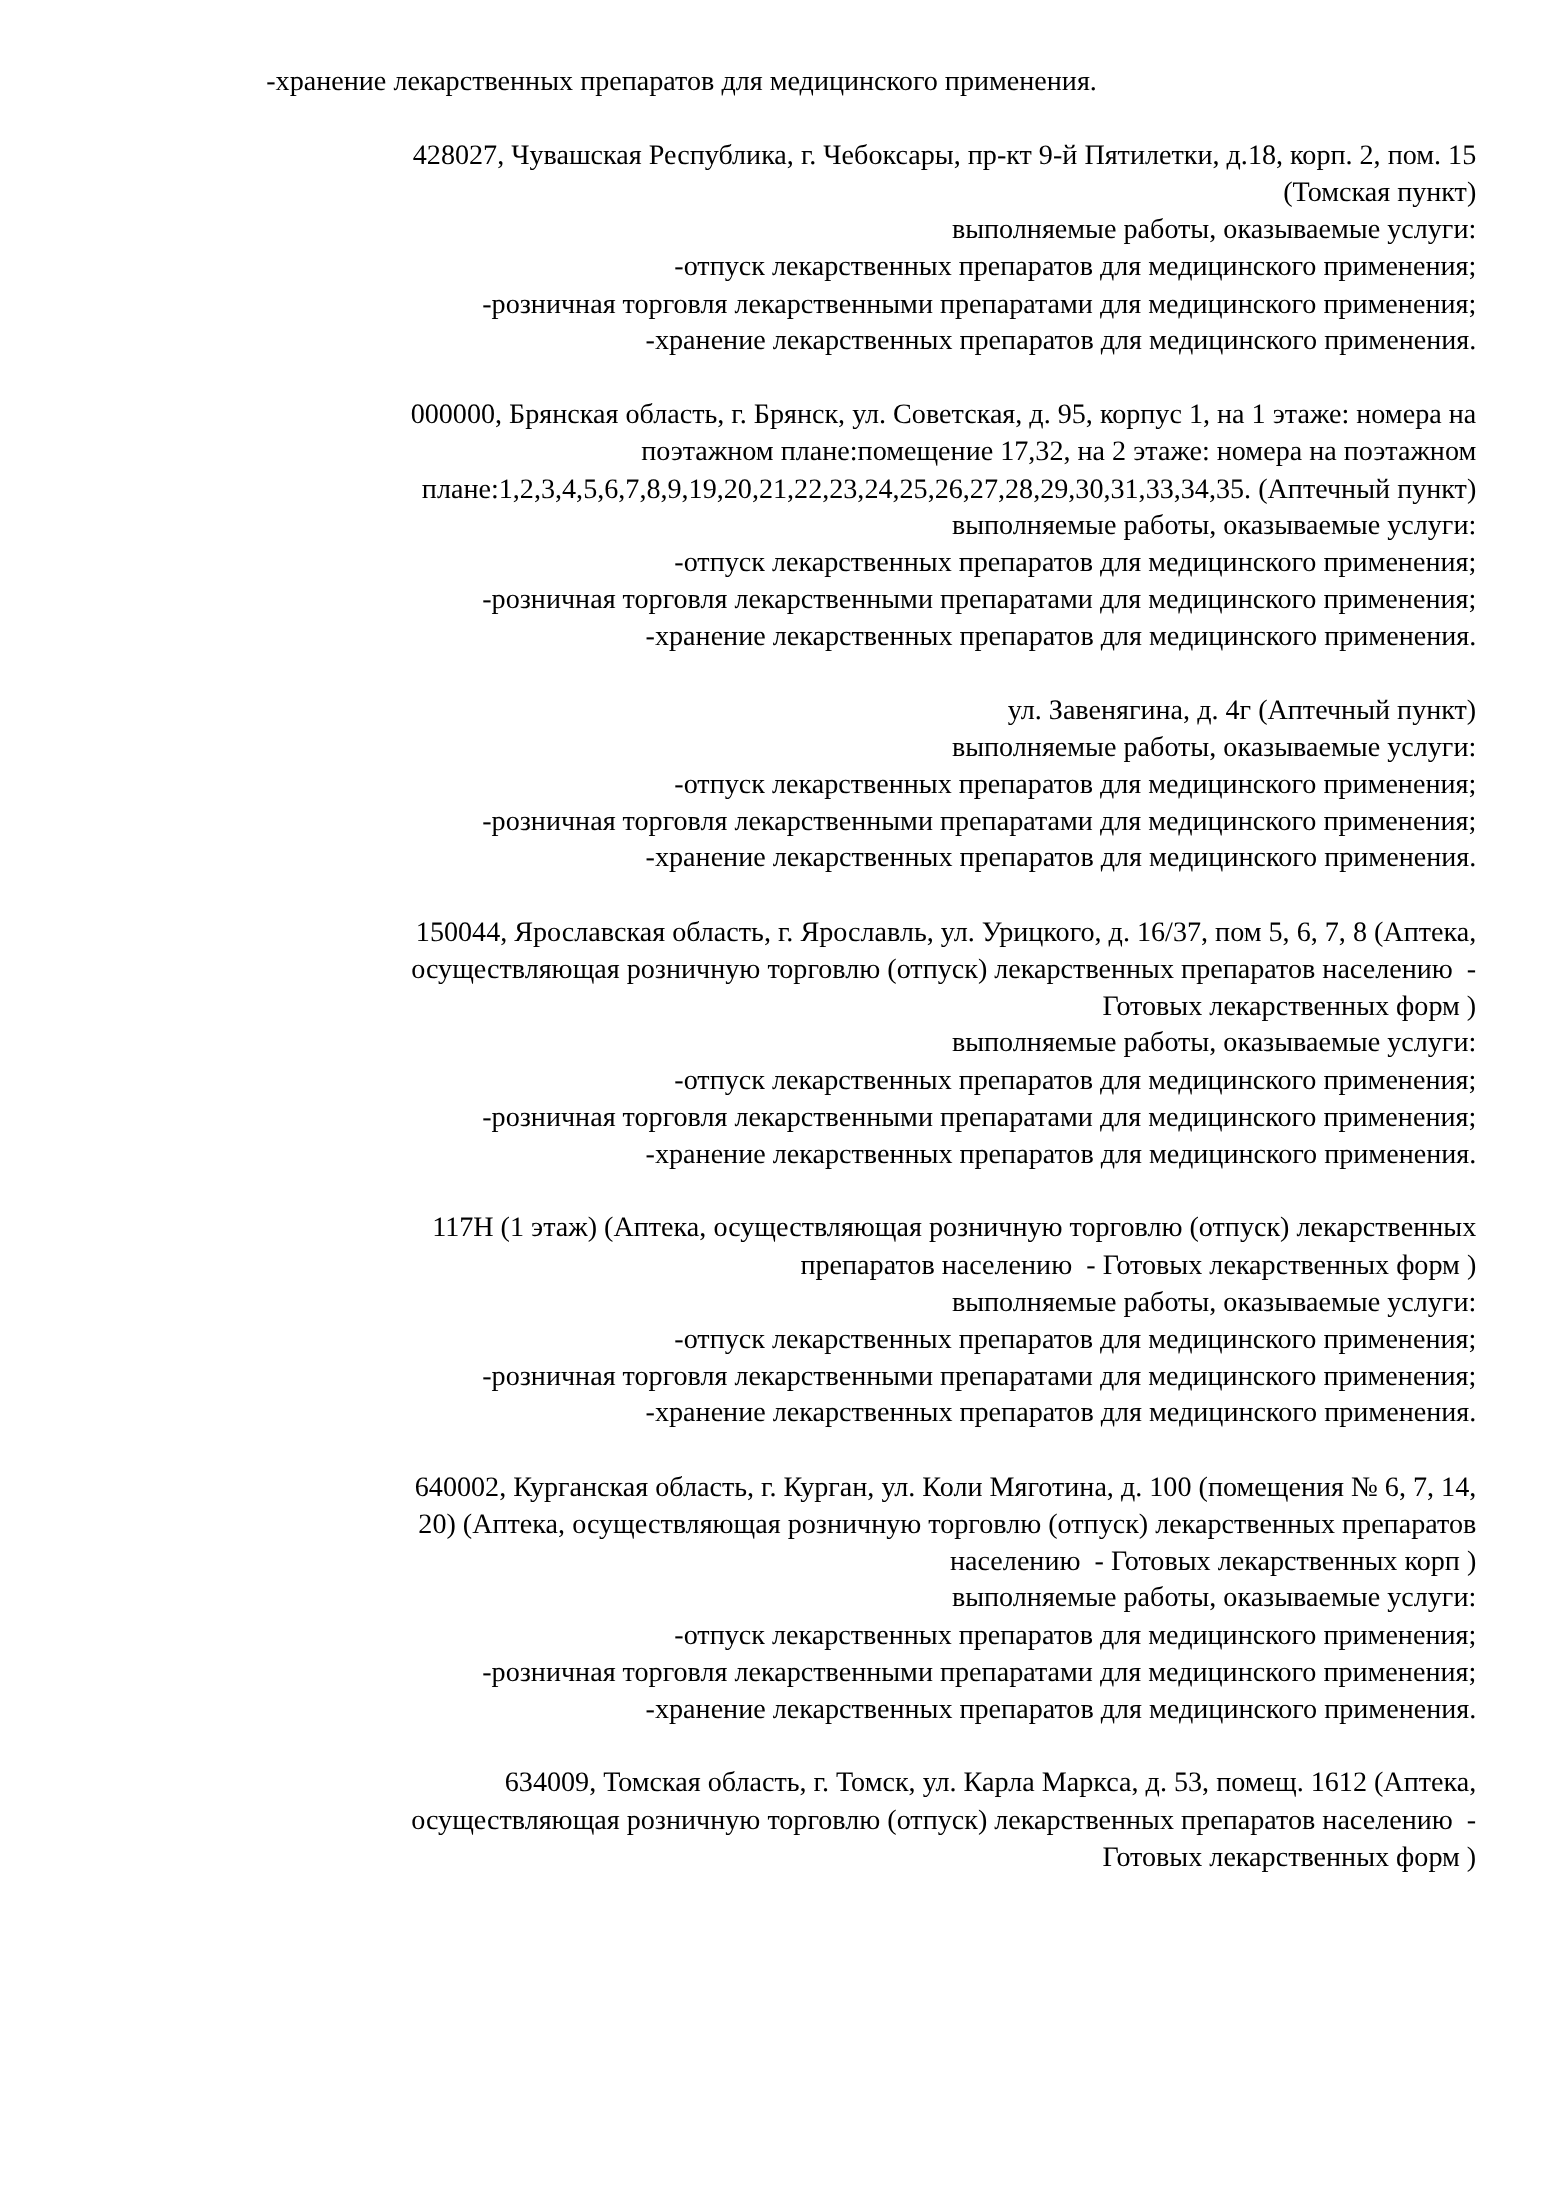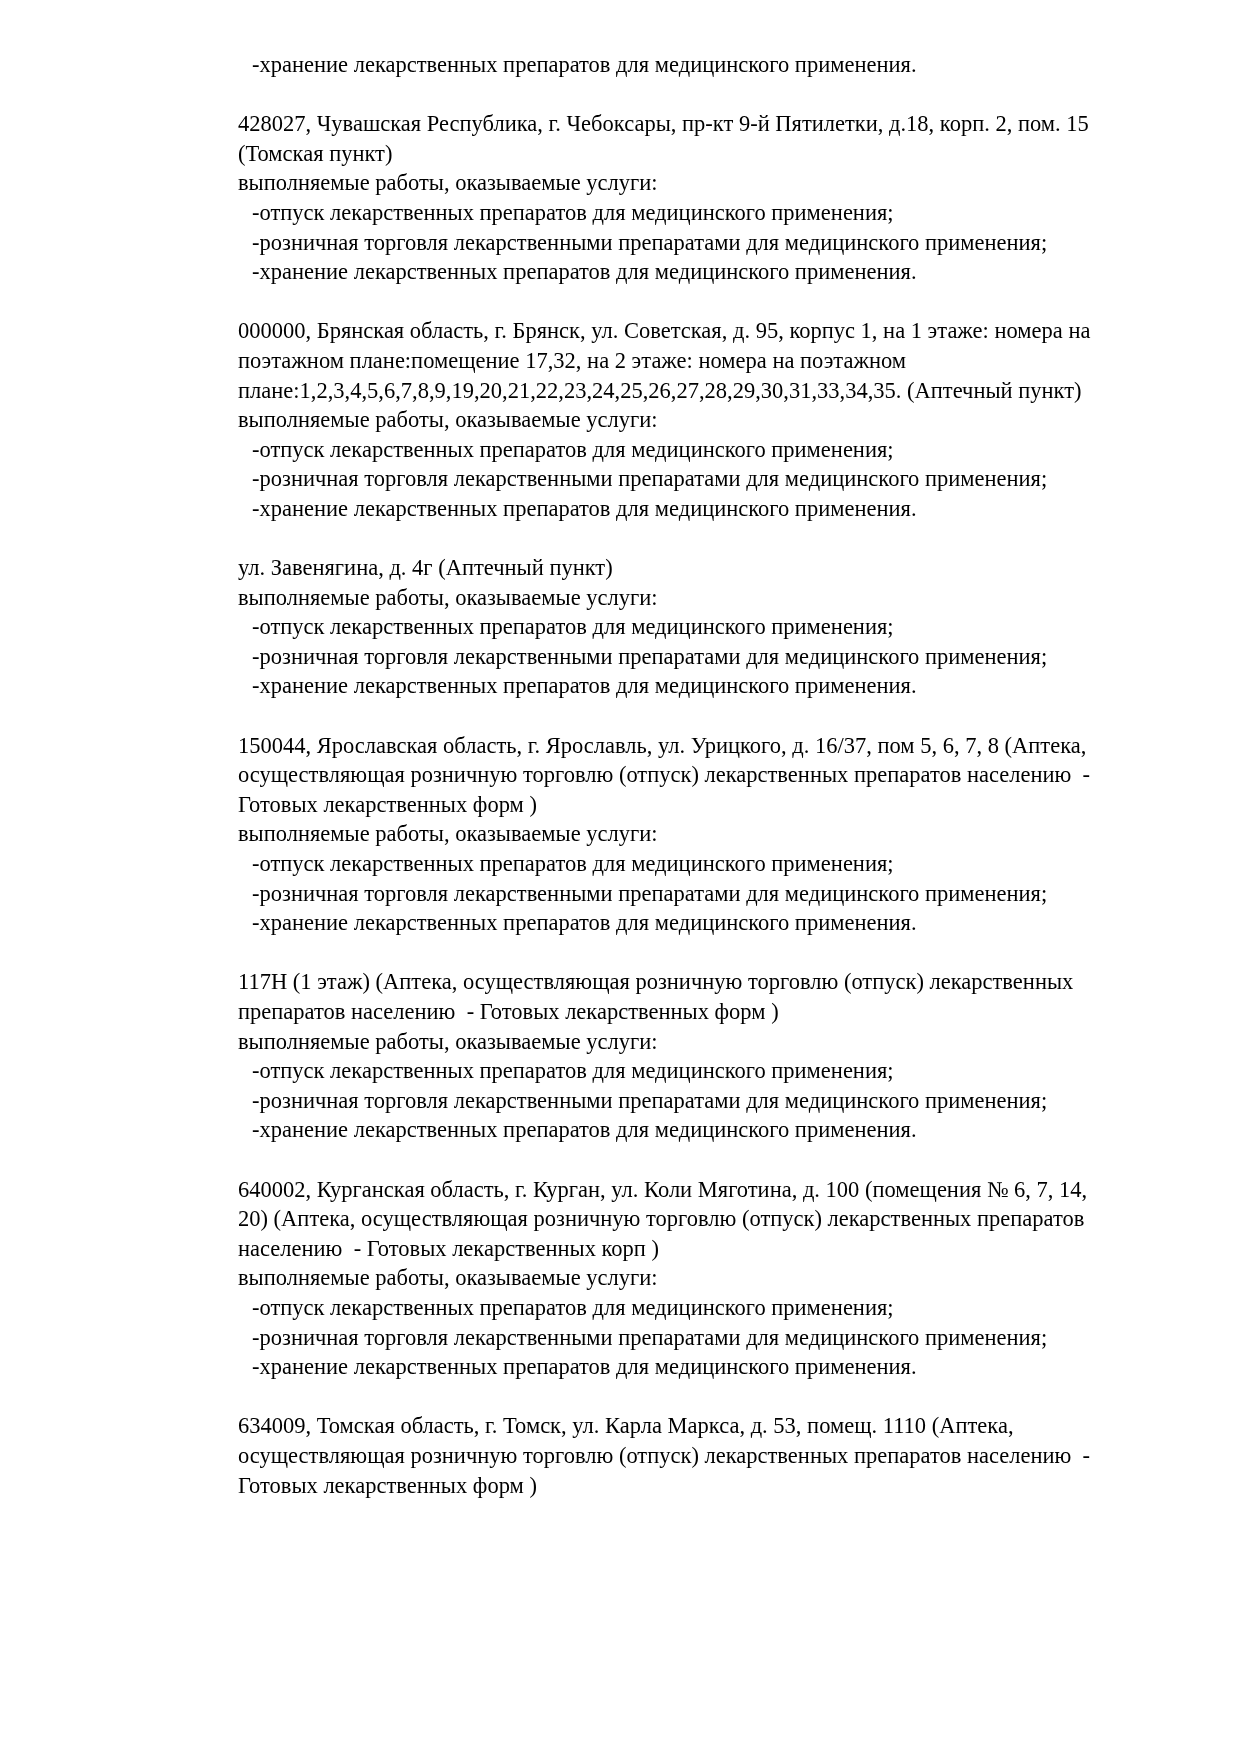--- a/index.html
+++ b/index.html
@@ -17,30 +17,30 @@
     font-family: "Liberation Serif", "DejaVu Serif", serif;
     font-size: 22.5px;
     line-height: 29.6px;
     box-sizing: border-box;
     padding: 50px 60px 0 199px;
     overflow: hidden;
   }
   .line {
     white-space: pre;
     height: 29.6px;
-    margin-left: 39px;
   }
   .blank-line {
     height: 29.6px;
   }
   .service-line {
     padding-left: 14px;
   }
   .entry {
     margin: 0;
+    text-align: right;
   }
 </style>
 </head>
 <body>
 
 <div class="page">
 
   <div class="line service-line">-хранение лекарственных препаратов для медицинского применения.</div>
   <div class="blank-line"></div>
 
@@ -100,18 +100,18 @@
     <div class="line">20) (Аптека, осуществляющая розничную торговлю (отпуск) лекарственных препаратов</div>
     <div class="line">населению  - Готовых лекарственных корп )</div>
     <div class="line">выполняемые работы, оказываемые услуги:</div>
     <div class="line service-line">-отпуск лекарственных препаратов для медицинского применения;</div>
     <div class="line service-line">-розничная торговля лекарственными препаратами для медицинского применения;</div>
     <div class="line service-line">-хранение лекарственных препаратов для медицинского применения.</div>
   </div>
   <div class="blank-line"></div>
 
   <div class="entry">
-    <div class="line">634009, Томская область, г. Томск, ул. Карла Маркса, д. 53, помещ. 1110 (Аптека,</div>
+    <div class="line">634009, Томская область, г. Томск, ул. Карла Маркса, д. 53, помещ. 1612 (Аптека,</div>
     <div class="line">осуществляющая розничную торговлю (отпуск) лекарственных препаратов населению  -</div>
     <div class="line">Готовых лекарственных форм )</div>
   </div>
 
 </div>
 
 </body></html>

